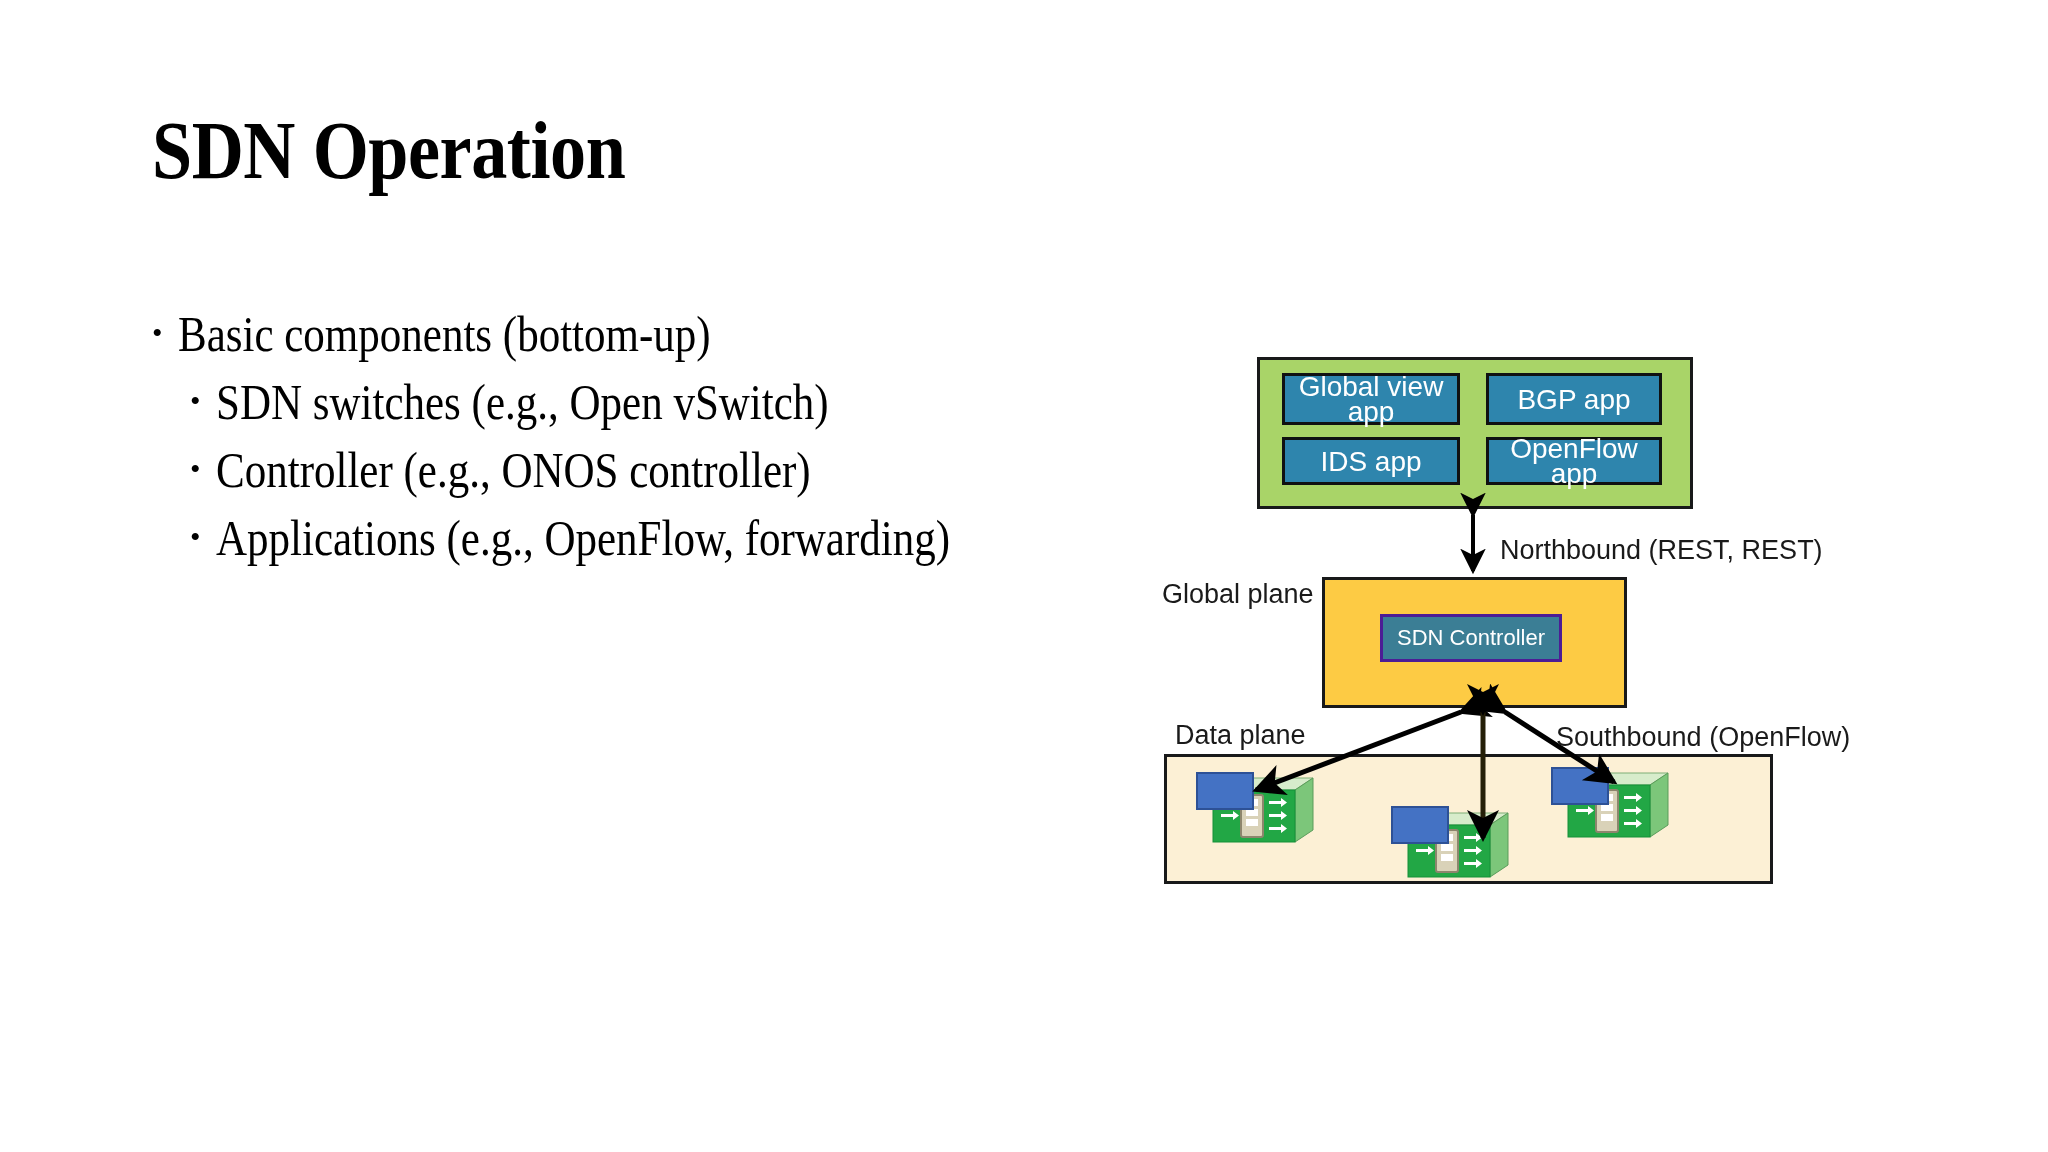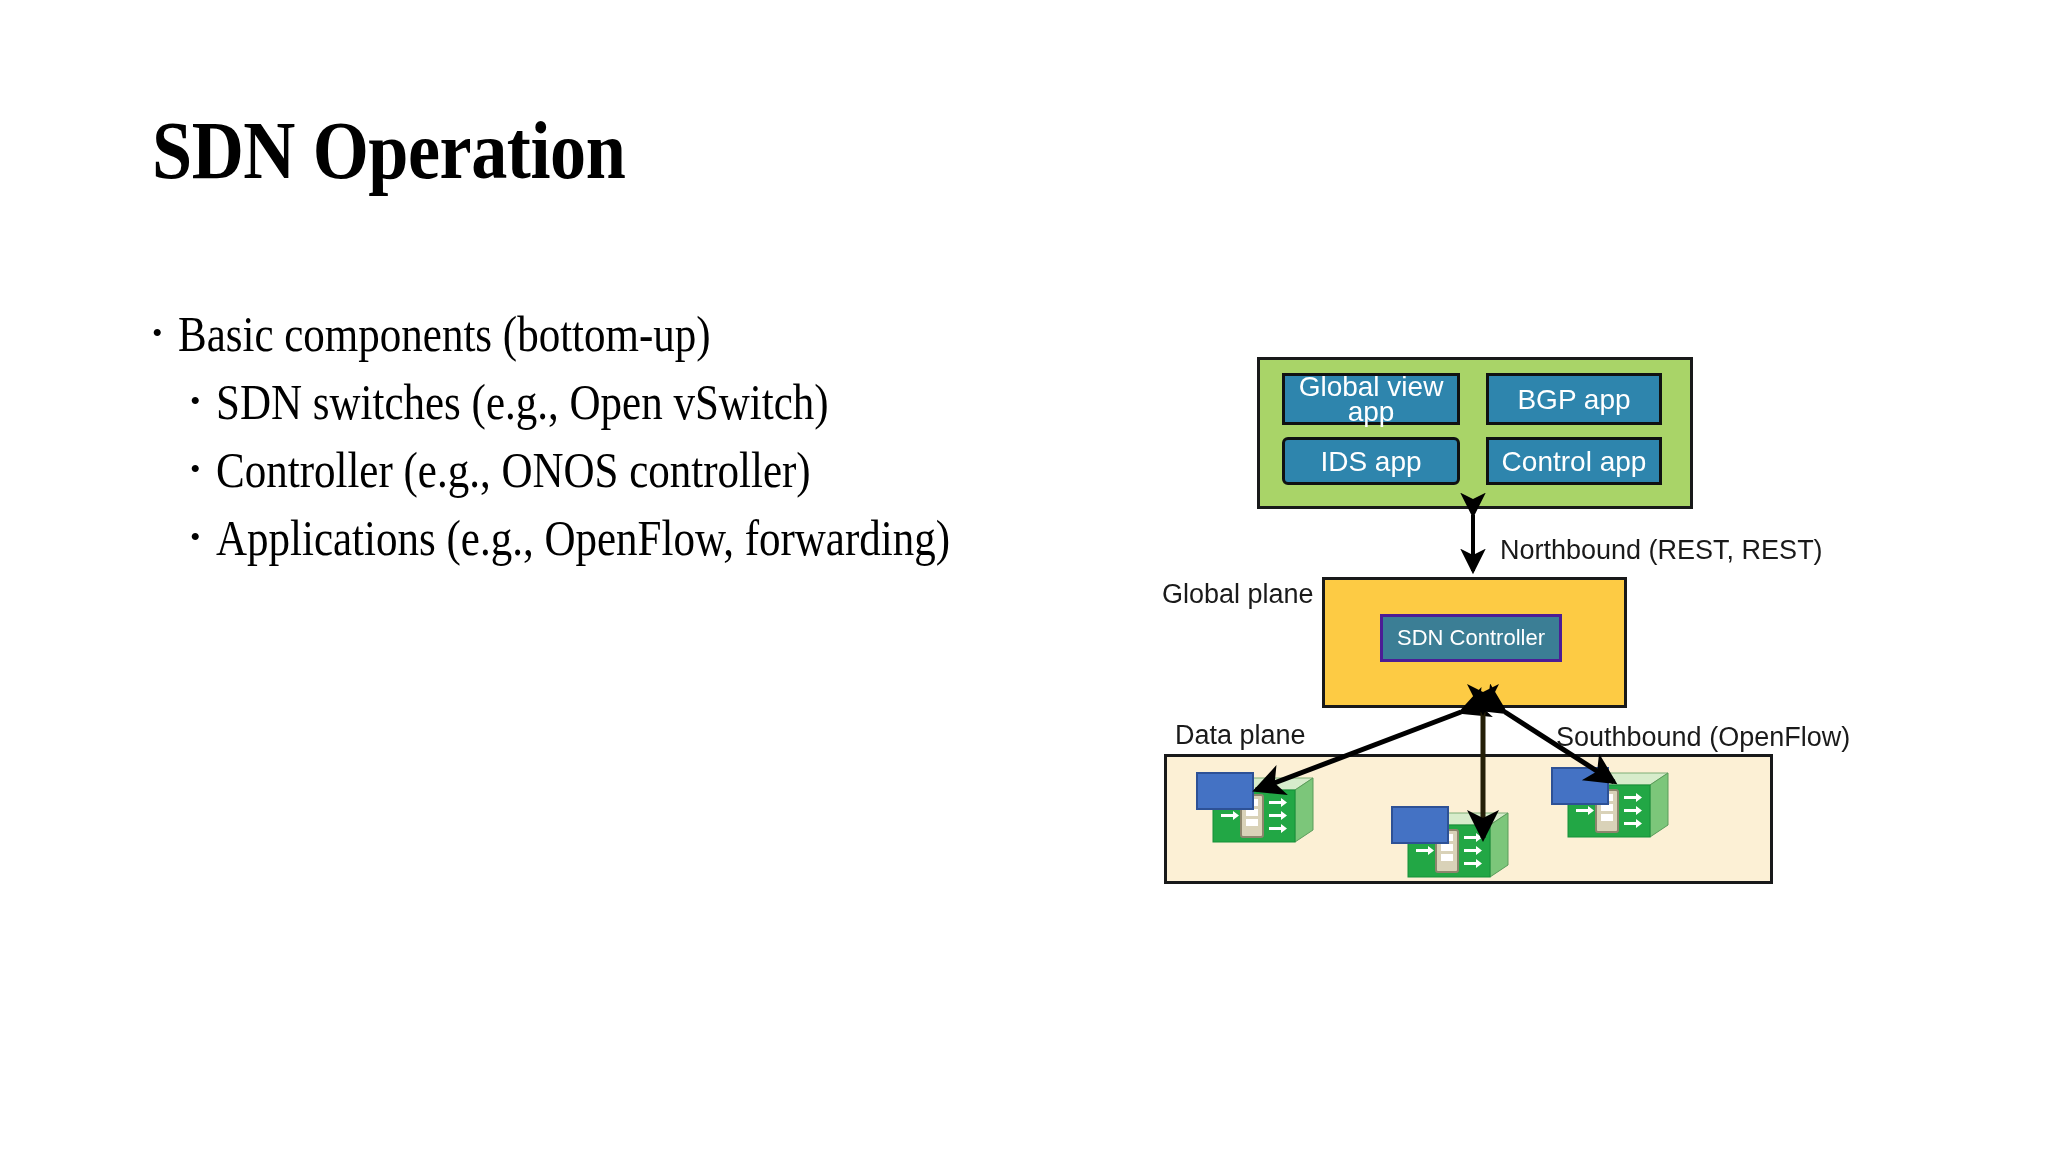--- a/index.html
+++ b/index.html
@@ -95,21 +95,21 @@
     display: flex;
     align-items: center;
     justify-content: center;
     text-align: center;
     font-size: 28px;
     line-height: 25px;
     font-family: "Liberation Sans", sans-serif;
   }
   #app-global-view { left: 1282px; top: 373px; width: 178px; height: 52px; }
   #app-bgp         { left: 1486px; top: 373px; width: 176px; height: 52px; }
-  #app-ids         { left: 1282px; top: 437px; width: 178px; height: 48px; border-radius: 6px; }
+  #app-ids         { left: 1282px; top: 437px; width: 178px; height: 48px; }
   #app-business    { left: 1486px; top: 437px; width: 176px; height: 48px; }
 
   
   #control-plane-box {
     left: 1322px; top: 577px;
     width: 305px; height: 131px;
     background: #fdcb44;
     border: 3px solid #18191a;
   }
   #sdn-controller-box {
@@ -205,21 +205,21 @@
       <span class="bullet-text">Applications (e.g., OpenFlow, forwarding)</span>
     </div>
   </div>
 
   <div id="diagram">
 
     <div class="dbox" id="app-layer"></div>
     <div class="app-box" id="app-global-view">Global view app</div>
     <div class="app-box" id="app-bgp">BGP app</div>
     <div class="app-box" id="app-ids">IDS app</div>
-    <div class="app-box" id="app-business">Control app</div>
+    <div class="app-box" id="app-business">OpenFlow app</div>
 
     <div class="dbox" id="control-plane-box"></div>
     <div class="dbox" id="sdn-controller-box">SDN Controller</div>
 
     <div class="dbox" id="data-plane-box"></div>
 
     <div class="switch-group" id="switch-1">
       <svg width="130" height="80" viewBox="0 0 130 80">
         <polygon points="18,20 100,20 118,8 36,8" fill="#d7eccb" stroke="#7fae76" stroke-width="1"></polygon>
         <polygon points="100,20 118,8 118,60 100,72" fill="#7cc67a" stroke="#5a9c5a" stroke-width="1"></polygon>

